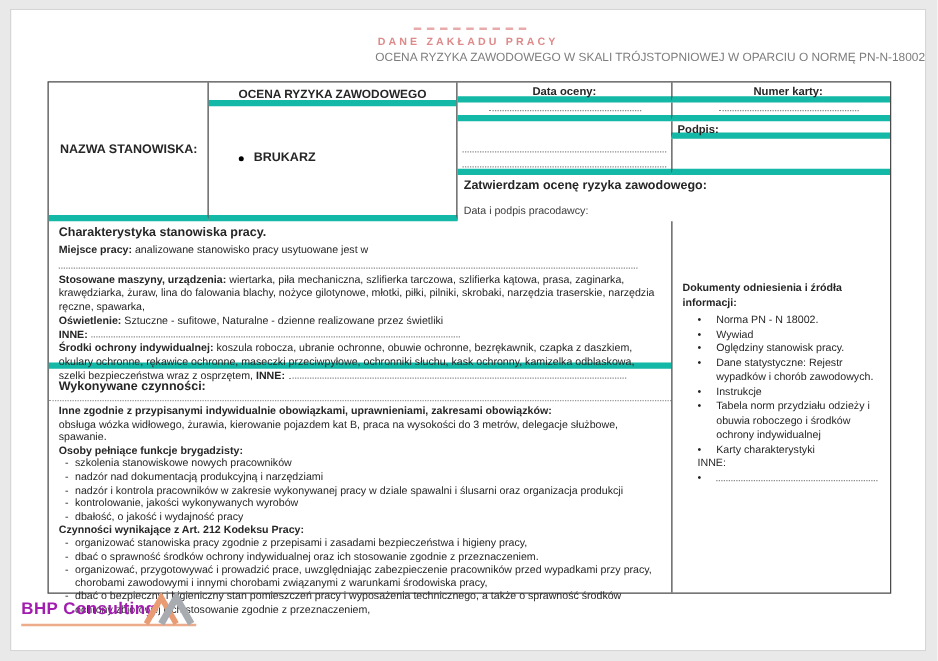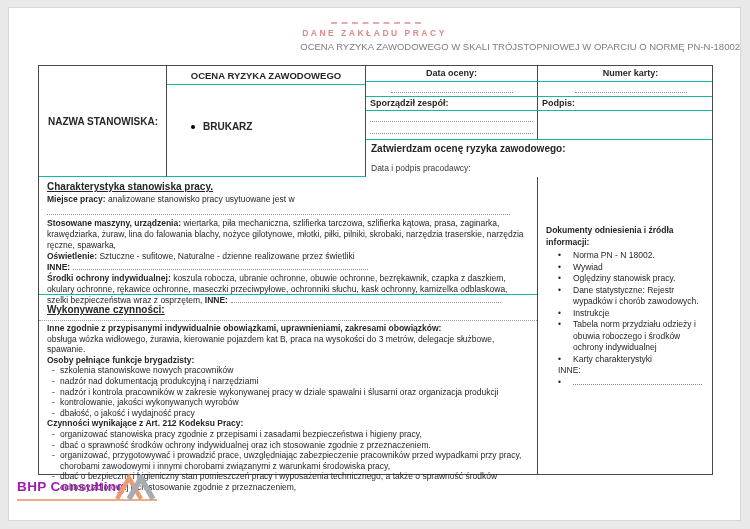--- a/index.html
+++ b/index.html
@@ -31,21 +31,21 @@
     position:absolute; left:0; top:33px; width:100%;
     text-align:right; font-size:9.5px; color:#7d7d7d;
   }
 
   
   .tbl {
     position:absolute; left:29px; top:57px; width:675px; height:410px;
     border:1px solid #4a4a4a;
   }
   .cell { position:absolute; }
-  .bb { border-bottom:1px solid #14b8a6; }
+  .bb { border-bottom:5px solid #14b8a6; }
   .br { border-right:1px solid #4a4a4a; }
   .bl { border-left:1px solid #4a4a4a;padding-left:11px; }
 
   .c-nazwa {
     left:0; top:0; width:128px; height:111px;
     display:flex; align-items:center; padding-left:9px;
     font-size:10px; font-weight:bold;
   }
   .c-ocena { left:128px; top:0; width:199px; height:111px; }
   .c-ocena-h {
@@ -77,21 +77,21 @@
   .dotline.full { width:100%; }
   .dotline.inline { display:inline-block; }
   .rD3 .dotline { margin-bottom:5px; }
 
   
   .c-charak {
     left:0; top:111px; width:498px; height:118px;
     padding:4px 8px 0 8px; font-size:8.5px; line-height:11px;
   }
   .sec-title {
-    font-size:10px; font-weight:bold; text-decoration:underline;
+    font-size:10px; font-weight:bold; 
     margin-bottom:2px;
   }
   .dots-row { width:96%; margin:3px 0 3px 0; }
   .inne-dots { width:295px; height:6px; margin-left:3px; }
   .inne-dots2 { width:270px; height:6px; margin-left:3px; }
 
   .c-czyn { left:0; top:229px; width:498px; height:179px; }
   .czyn-head { padding:4px 8px 3px 8px; border-bottom:1px dotted #9a9a9a; }
   .czyn-body { padding:2px 8px 0 8px; font-size:8.5px; line-height:10.6px; }
   .di { display:flex; }
@@ -153,23 +153,20 @@
         <span>Numer karty:</span>
       </div>
 
       <div class="cell rB3 bb">
         <div class="dotline w120"></div>
       </div>
       <div class="cell rB4 bb bl">
         <div class="dotline w110"></div>
       </div>
 
-      <div class="cell rC3 bb">
-        <span>Sporządził zespół:</span>
-      </div>
       <div class="cell rC4 bb bl">
         <span>Podpis:</span>
       </div>
 
       <div class="cell rD3 bb">
         <div class="dotline full"></div>
         <div class="dotline full"></div>
       </div>
       <div class="cell rD4 bb bl"></div>
 

